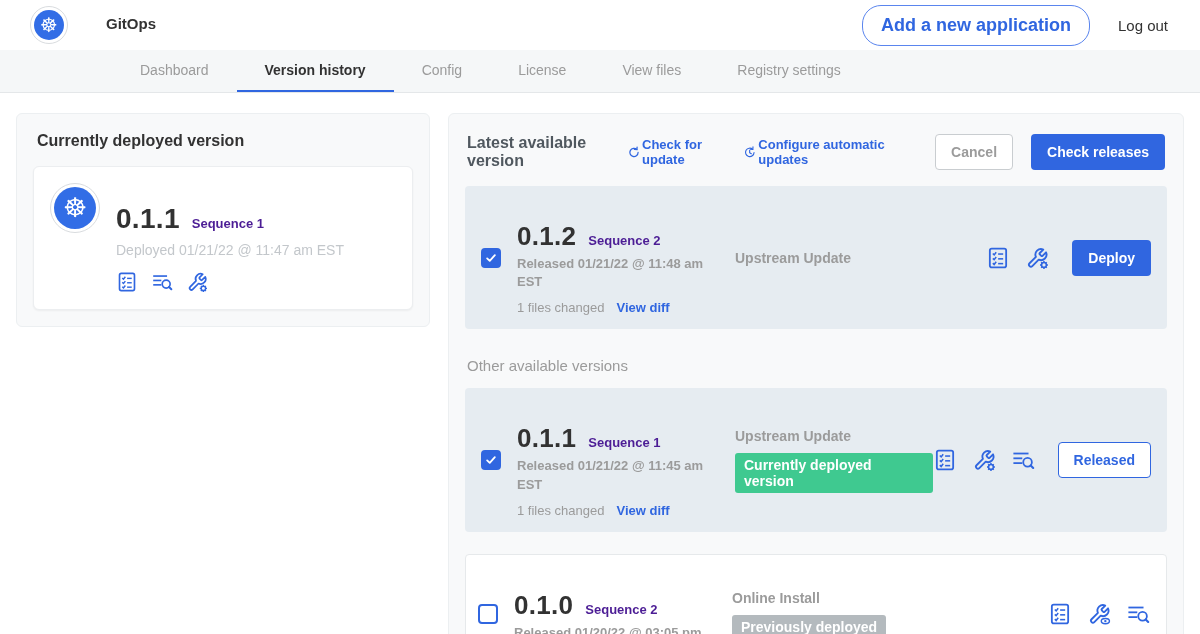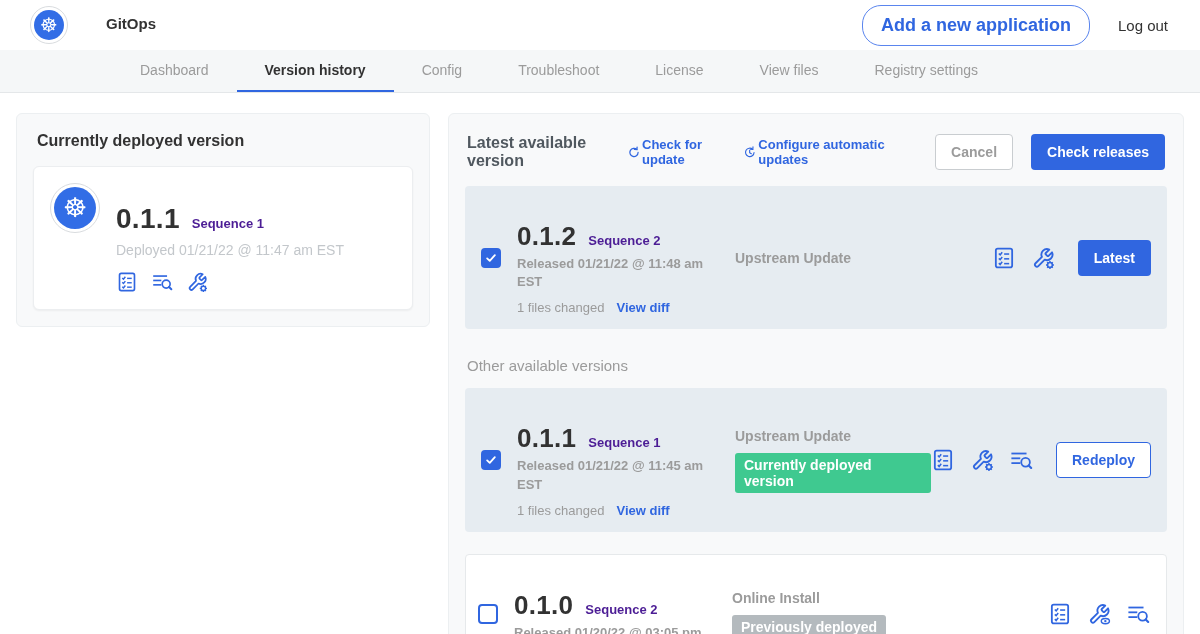--- a/index.html
+++ b/index.html
@@ -104,21 +104,20 @@
     <div class="topnav-right">
       <button class="pill-btn">Add a new application</button>
       <button class="logout-btn">Log out</button>
     </div>
   </header>
 
   <nav class="subnav" id="subnav">
       <div class="subnav-item">Dashboard</div>
       <div class="subnav-item active">Version history</div>
       <div class="subnav-item">Config</div>
-      <div class="subnav-item">Troubleshoot</div>
       <div class="subnav-item">License</div>
       <div class="subnav-item">View files</div>
       <div class="subnav-item">Registry settings</div>
     </nav>
 
   <main class="content">
 
     <section class="panel deployed-panel">
       <h2>Currently deployed version</h2>
       <div class="deployed-card">
@@ -242,21 +241,21 @@
                   <polyline points="17.9,15.8 19.1,15.8" stroke="currentColor" stroke-width="1.2"></polyline>
                   <polyline points="17.2,17.2 18.1,18.1" stroke="currentColor" stroke-width="1.2"></polyline>
                   <polyline points="15.8,17.9 15.8,19.1" stroke="currentColor" stroke-width="1.2"></polyline>
                   <polyline points="14.4,17.2 13.5,18.1" stroke="currentColor" stroke-width="1.2"></polyline>
                   <polyline points="13.7,15.8 12.5,15.8" stroke="currentColor" stroke-width="1.2"></polyline>
                   <polyline points="14.4,14.4 13.5,13.5" stroke="currentColor" stroke-width="1.2"></polyline>
                   <polyline points="15.8,13.7 15.8,12.5" stroke="currentColor" stroke-width="1.2"></polyline>
                   <polyline points="17.2,14.4 18.1,13.5" stroke="currentColor" stroke-width="1.2"></polyline>
                 </svg>
               </span>
-              <button class="btn primary">Latest</button>
+              <button class="btn primary">Deploy</button>
     </div>
   </div>
         </div>
 
       <div class="other-label">Other available versions</div>
 
       <div id="other-rows">
           <div class="vrow highlighted">
     <span class="checkbox checked">
               <svg viewBox="0 0 20 20" fill="none" stroke="#fff" stroke-width="2.6" stroke-linecap="round" stroke-linejoin="round">
@@ -307,21 +306,21 @@
               </span>
               <span class="vicon">
                 <svg viewBox="0 0 20 20">
                   <line x1="2" y1="4.6" x2="14.6" y2="4.6" stroke="currentColor" stroke-width="1.5"></line>
                   <line x1="2" y1="8.6" x2="9.4" y2="8.6" stroke="currentColor" stroke-width="1.5"></line>
                   <line x1="2" y1="12.6" x2="9.4" y2="12.6" stroke="currentColor" stroke-width="1.5"></line>
                   <circle cx="13.8" cy="11.9" r="3.6" fill="none" stroke="currentColor" stroke-width="1.5"></circle>
                   <line x1="16.4" y1="14.5" x2="18.5" y2="16.6" stroke="currentColor" stroke-width="1.8" stroke-linecap="round"></line>
                 </svg>
               </span>
-              <button class="btn outline">Redeploy</button>
+              <button class="btn outline">Released</button>
     </div>
   </div>
           <div class="vrow plain">
     <span class="checkbox"></span>
     <div class="vinfo">
       <div class="ver-line">
         <span class="ver">0.1.0</span>
         <span class="seq">Sequence 2</span>
       </div>
       <div class="released">Released 01/20/22 @ 03:05 pm EST</div>

